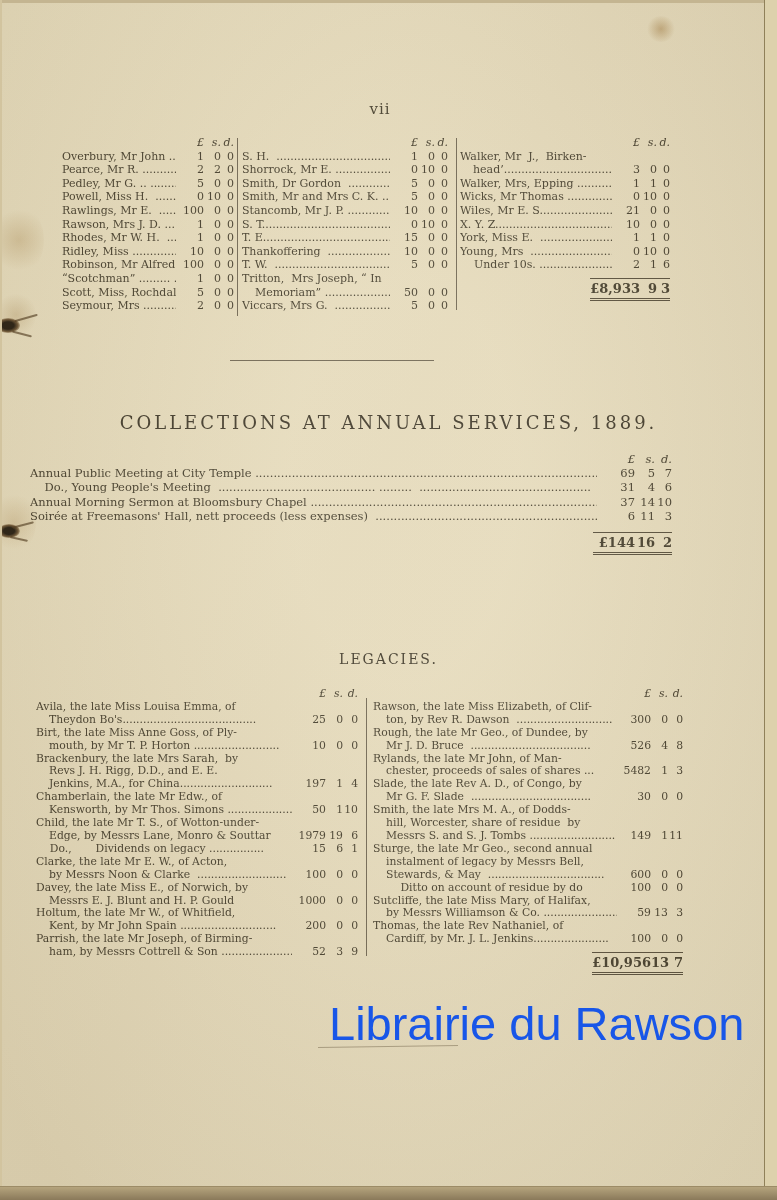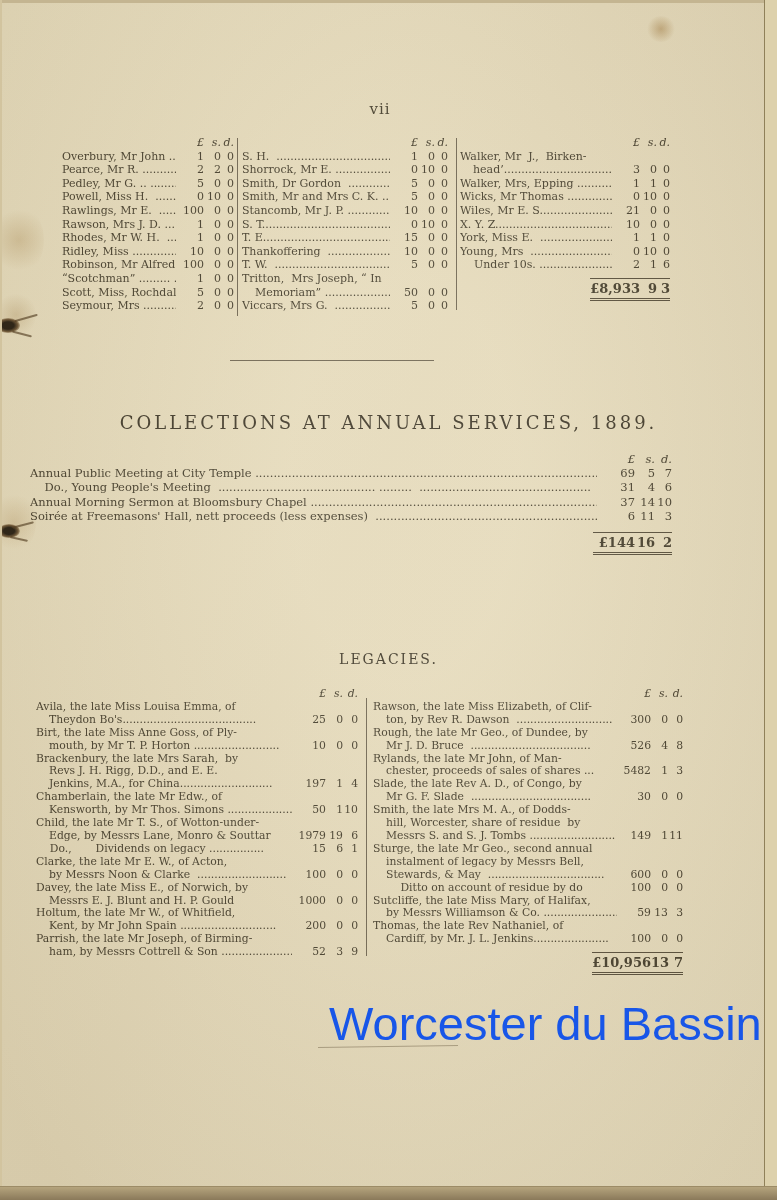--- a/index.html
+++ b/index.html
@@ -379,20 +379,20 @@
         <span class="grp">
           <span class="tp">£10,956</span>
           <span class="amt a1">13</span>
           <span class="amt a2">7</span>
         </span>
       </div>
     </div>
   </div>
 
   <div class="pencil"></div>
-  <div class="watermark" style="color: rgb(24, 86, 232);">Worcester du Bassin</div>
+  <div class="watermark" style="color: rgb(24, 86, 232);">Librairie du Rawson</div>
 
   <div class="vignette"></div>
   <div class="edge-top"></div>
   <div class="edge-left"></div>
   <div class="edge-right"></div>
   <div class="edge-bottom"></div>
 </div>
 
 </body></html>

